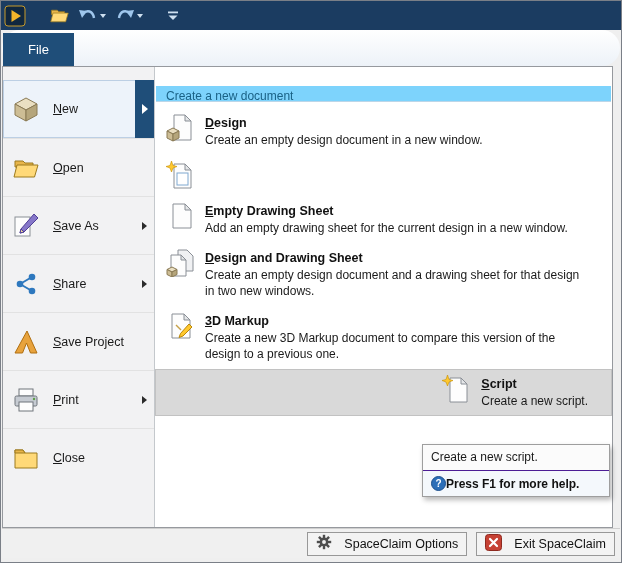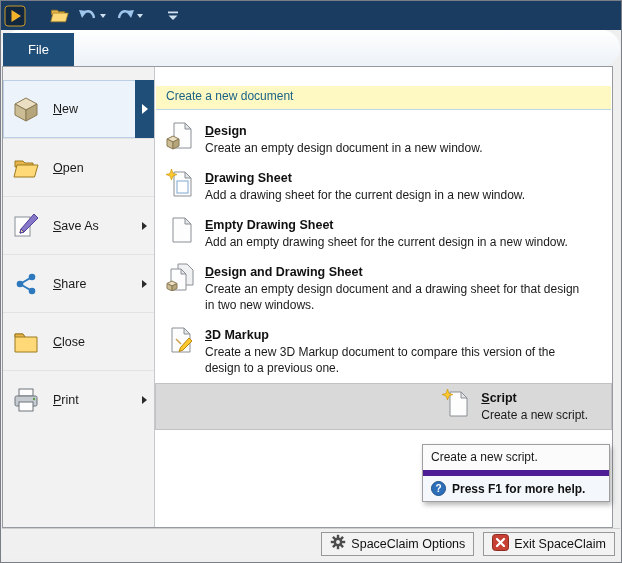--- a/index.html
+++ b/index.html
@@ -26,38 +26,38 @@
   .sicon { width:28px; display:flex; justify-content:center; flex:0 0 28px; }
   .slabel { font-size:12.5px; color:#1A1A1A; }
   .accel { display:inline-block; }
   .accel::first-letter { text-decoration:underline; }
   .strip { margin-left:auto; align-self:stretch; width:19px; background:#1F4E79; display:flex; align-items:center; justify-content:center; }
   .tri-white { width:0; height:0; border-top:5px solid transparent; border-bottom:5px solid transparent; border-left:6px solid #FFFFFF; }
   .tri-black { margin-left:auto; margin-right:7px; width:0; height:0; border-top:4px solid transparent; border-bottom:4px solid transparent; border-left:5px solid #2B2B2B; }
 
   
   .panel { flex:1; background:#FFFFFF; padding-top:19px; }
-  .panel-header { height:24px; line-height:20px; margin:0 1px; background:#fef9c3; border-bottom:1px solid #BCD6E8; color:#1A6286; font-size:12px; padding-left:10px; }
+  .panel-header { height:16px; line-height:20px; margin:0 1px; background:#7dd3fc; border-bottom:1px solid #BCD6E8; color:#1A6286; font-size:12px; padding-left:10px; }
   .doc-list { margin-top:6px; }
   .doc-item { display:flex; gap:10px; align-items:flex-start; padding:5px 24px 7px 10px; cursor:pointer; }
   .doc-item.active { background:#D9D9D9; box-shadow: inset 0 0 0 1px #C2C2C2; justify-content: flex-end; }
   .dicon { flex:0 0 30px; display:flex; justify-content:center; margin-top:1px; }
   .dtitle { font-size:12.5px; font-weight:bold; color:#111; line-height:17px; }
   .ddesc { font-size:12px; color:#1A1A1A; line-height:16px; max-width:392px; }
 
   
   .tooltip { position:absolute; left:421px; top:443px; width:188px; background:#FDFDFD; border:1px solid #9E9E9E; box-shadow:2px 3px 5px rgba(0,0,0,.28); z-index:20; }
   .tt-top { font-size:12px; color:#1A1A1A; padding:5px 8px 6px 8px; background:#FBFBFB; }
-  .tt-bottom { border-top:6px solid #4c1d95; padding:5px 8px; display:flex; align-items:center; gap:6px; font-size:12px; font-weight:bold; color:#111; background:#F4F8FC; }
+  .tt-bottom { border-top:1px solid #4c1d95; padding:5px 8px; display:flex; align-items:center; font-size:12px; font-weight:bold; color:#111; background:#F4F8FC; }
   .qicon { width:15px; height:15px; flex:0 0 15px; border-radius:50%; background:#2D6FB8; border:1px solid #1C4F8C; color:#fff; font-size:10px; font-weight:bold; display:inline-flex; align-items:center; justify-content:center; }
   .qicon::before { content:"?"; }
 
   
   .footer { position:absolute; left:1px; right:1px; top:527px; height:30px; background:#F0F0F0; border-top:1px solid #CFCFCF; display:flex; justify-content:flex-end; align-items:center; gap:9px; padding-right:5px; }
-  .f-btn { display:flex; align-items:center; gap:5px; height:24px; padding:0 8px; background:#F3F3F3; border:1px solid #989898; font-family:inherit; font-size:12.5px; color:#111; cursor:pointer;justify-content:space-between; }
+  .f-btn { display:flex; align-items:center; gap:12px; height:24px; padding:0 8px; background:#F3F3F3; border:1px solid #989898; font-family:inherit; font-size:12.5px; color:#111; cursor:pointer;justify-content:space-between; }
 </style>
 </head>
 <body>
 
 <div class="window">
 
   <div class="titlebar">
     <span class="tb-icon">
       <svg width="22" height="22" viewBox="0 0 22 22">
           <rect x="1" y="1" width="20" height="20" rx="3" fill="#10273F" stroke="#C79A2A"></rect>
@@ -146,44 +146,52 @@
               <path d="M6 12 L18 5 M6 12 L18 19" stroke="#2E78BE" stroke-width="2" fill="none"></path>
               <circle cx="18" cy="5" r="3.3" fill="#2E78BE"></circle>
               <circle cx="6" cy="12" r="3.3" fill="#2E78BE"></circle>
               <circle cx="18" cy="19" r="3.3" fill="#2E78BE"></circle>
             </svg>
         </span>
         <span class="slabel accel">Share</span>
         <span class="tri-black"></span>
       </div>
 
-
-      <div class="side-item">
-        <span class="sicon">
-          <svg width="26" height="24" viewBox="0 0 26 24">
-              <path d="M2 4 h8 l2 3 h12 v15 H2 z" fill="#FFD978" stroke="#9C7A1E"></path>
-              <path d="M2 4 h8 l2 3 H2 z" fill="#E8B54A" stroke="#9C7A1E"></path>
-            </svg>
-        </span>
-        <span class="slabel accel">Close</span>
+      <div class="side-item">
+        <span class="sicon">
+          <svg width="26" height="26" viewBox="0 0 26 26">
+              <path d="M2 24 L14 2 L24 24 H17.5 L13.5 14 L9.5 24 Z" fill="#E8A33D" stroke="#B06F10"></path>
+            </svg>
+        </span>
+        <span class="slabel accel">Save Project</span>
       </div>
 
       <div class="side-item">
         <span class="sicon">
           <svg width="26" height="26" viewBox="0 0 26 26">
               <rect x="6" y="2" width="14" height="7" fill="#FDFDFD" stroke="#6F747B"></rect>
               <rect x="2" y="9" width="22" height="10" rx="1.5" fill="#C6CBD2" stroke="#6F747B"></rect>
               <rect x="6" y="15" width="14" height="9" fill="#FDFDFD" stroke="#6F747B"></rect>
               <circle cx="21" cy="12" r="1.2" fill="#5D9E48"></circle>
             </svg>
         </span>
         <span class="slabel accel">Print</span>
         <span class="tri-black"></span>
       </div>
 
+      <div class="side-item">
+        <span class="sicon">
+          <svg width="26" height="24" viewBox="0 0 26 24">
+              <path d="M2 4 h8 l2 3 h12 v15 H2 z" fill="#FFD978" stroke="#9C7A1E"></path>
+              <path d="M2 4 h8 l2 3 H2 z" fill="#E8B54A" stroke="#9C7A1E"></path>
+            </svg>
+        </span>
+        <span class="slabel accel">Close</span>
+      </div>
+
     </div>
 
     <div class="panel">
       <div class="panel-header">Create a new document</div>
 
       <div class="doc-list">
 
         <div class="doc-item">
           <span class="dicon">
             <svg width="28" height="28" viewBox="0 0 28 28">
@@ -202,24 +210,20 @@
 
         <div class="doc-item">
           <span class="dicon">
             <svg width="28" height="28" viewBox="0 0 28 28">
                 <path d="M8 3 h11 l6 6 v18 H8 z" fill="#FDFDFD" stroke="#8A8F96"></path>
                 <path d="M19 3 L25 9 H19 z" fill="#E4E6E8" stroke="#8A8F96"></path>
                 <rect x="11" y="12" width="11" height="12" fill="#FFFFFF" stroke="#7FA8D0"></rect>
                 <path d="M5.5 0 L7 4.5 11 5.5 7 7 5.5 11 4 7 0 5.5 4 4.5 Z" fill="#FFC82E" stroke="#C79100" stroke-width="0.6"></path>
               </svg>
           </span>
-          <div class="dtext">
-            <div class="dtitle accel">Drawing Sheet</div>
-            <div class="ddesc">Add a drawing sheet for the current design in a new window.</div>
-          </div>
         </div>
 
         <div class="doc-item">
           <span class="dicon">
             <svg width="28" height="28" viewBox="0 0 28 28">
                 <path d="M7 2 h12 l6 6 v18 H7 z" fill="#FDFDFD" stroke="#8A8F96"></path>
                 <path d="M19 2 L25 8 H19 z" fill="#E4E6E8" stroke="#8A8F96"></path>
               </svg>
           </span>
           <div class="dtext">

